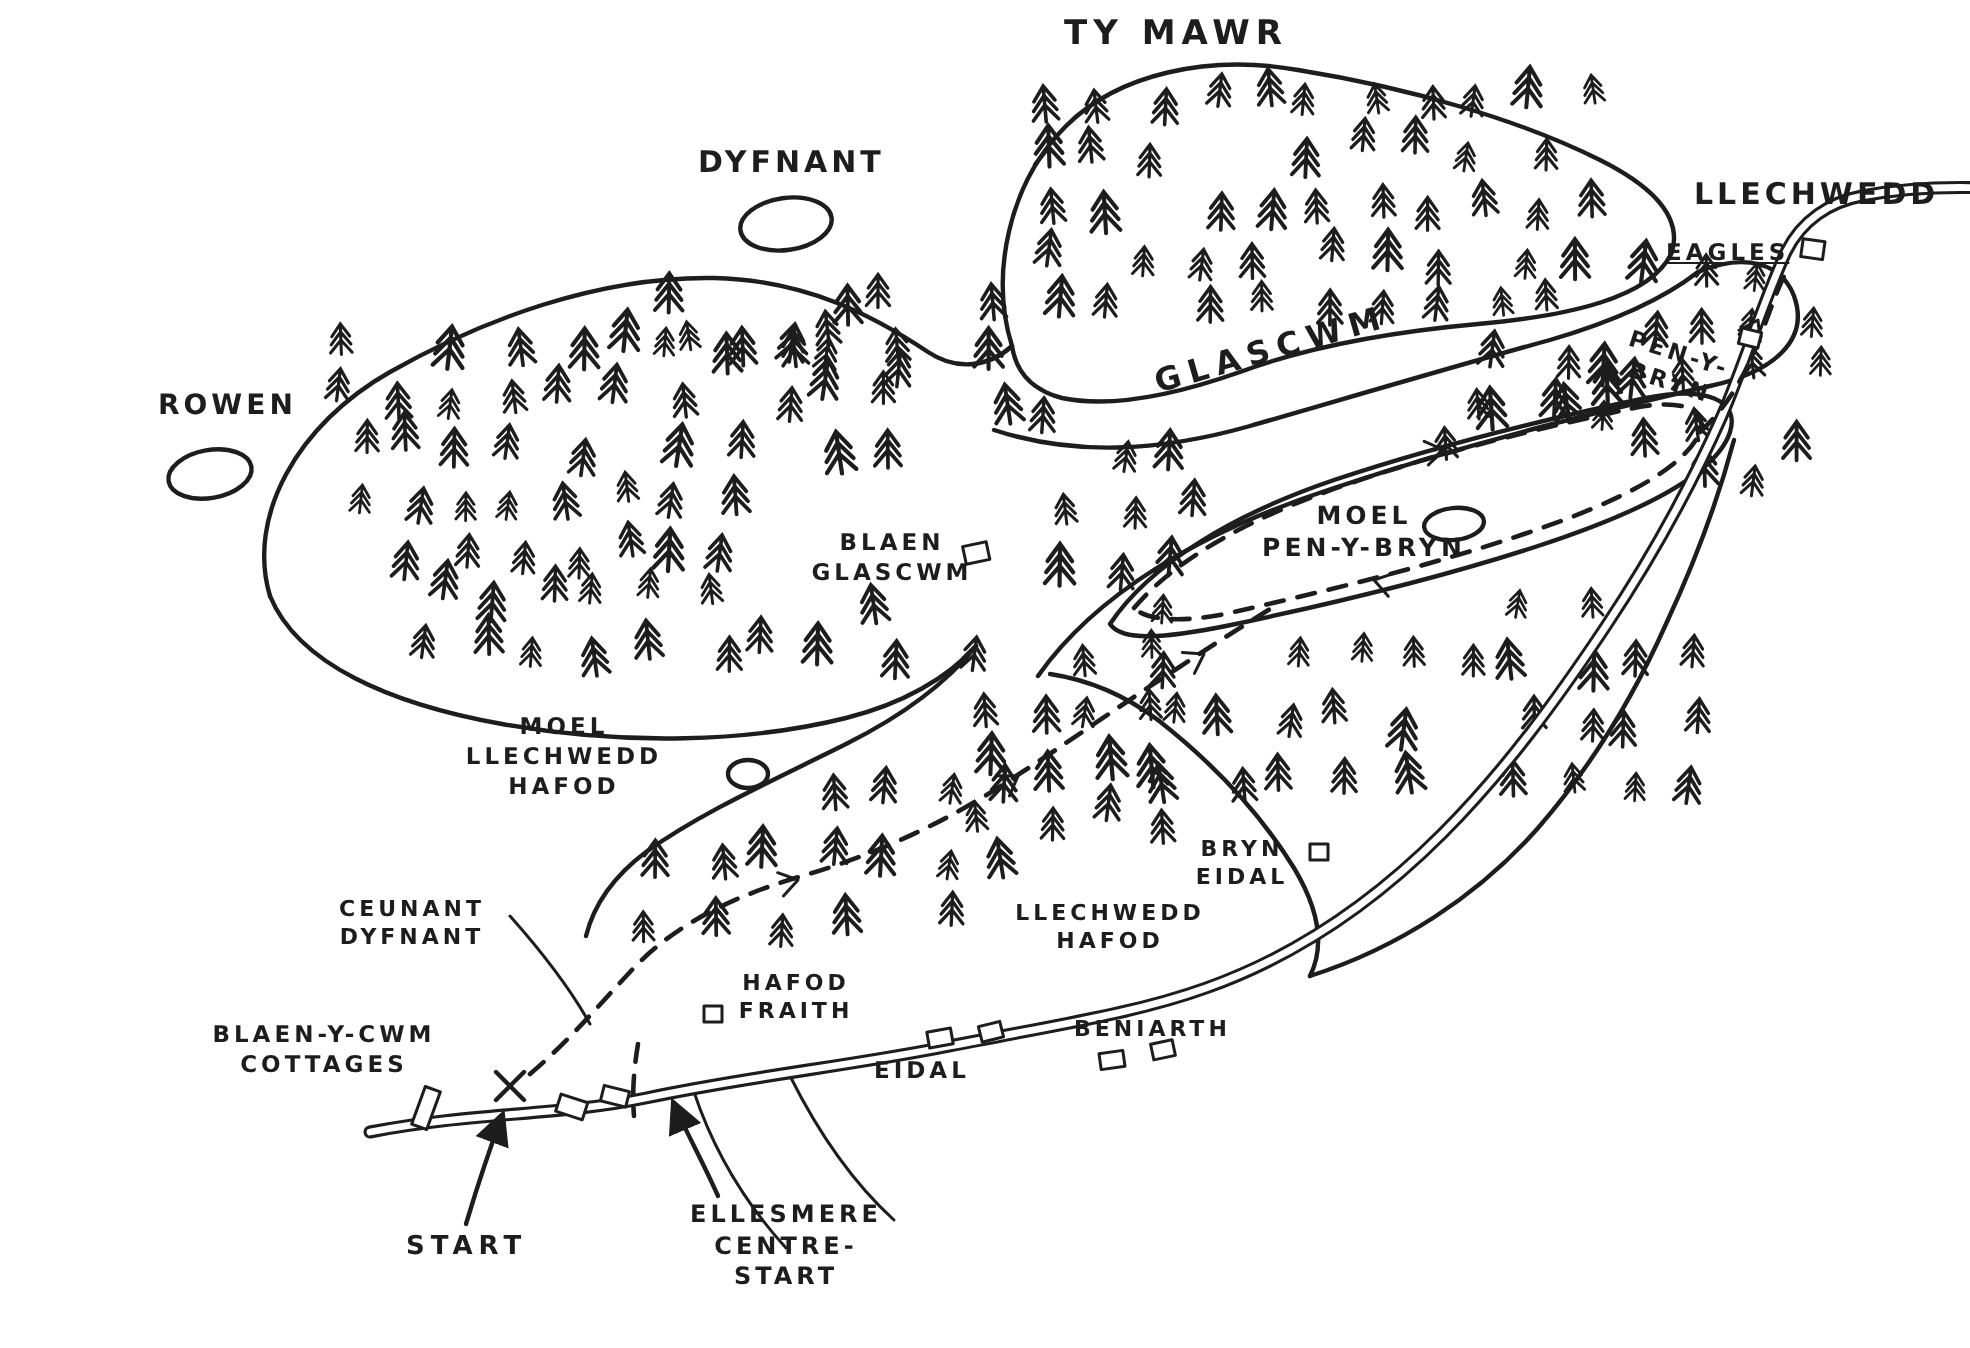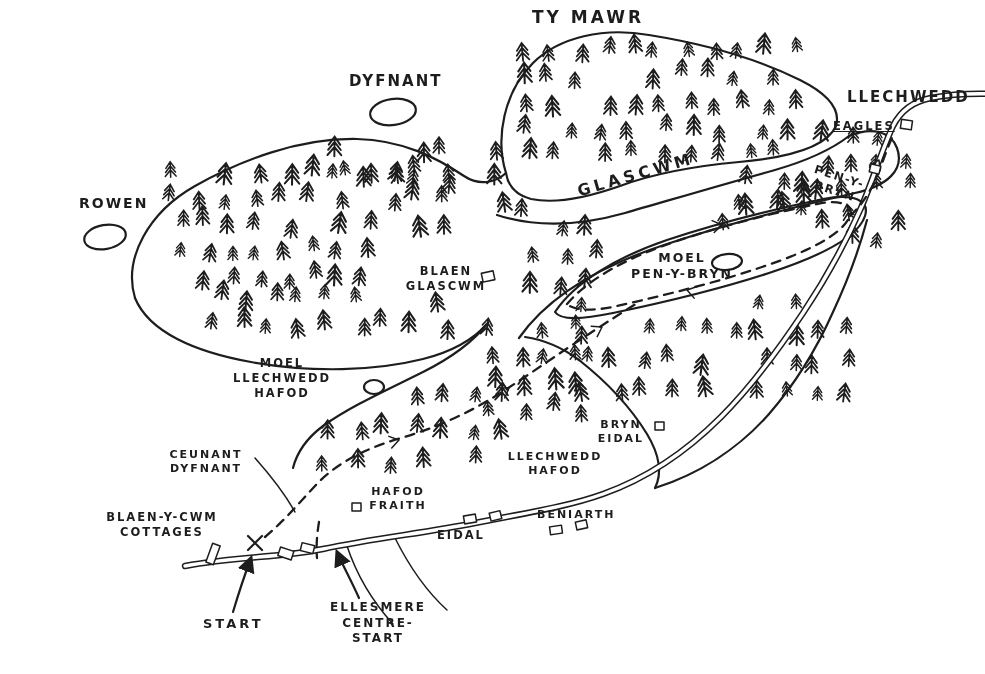--- a/index.html
+++ b/index.html
@@ -352,17 +352,17 @@
 DYFNANT</div>
   <div class="lbl" style="left:476px;top:450px;width:104px;font-size:11px;">LLECHWEDD
 HAFOD</div>
   <div class="lbl" style="left:332px;top:485px;width:78px;font-size:11px;">HAFOD
 FRAITH</div>
   <div class="lbl" style="left:72px;top:510px;width:126px;font-size:11.5px;">BLAEN-Y-CWM
 COTTAGES</div>
   <div class="lbl" style="left:410px;top:528px;font-size:11.5px;">EIDAL</div>
   <div class="lbl" style="left:510px;top:508px;font-size:11px;">BENIARTH</div>
   <div class="lbl" style="left:176px;top:616px;font-size:13px;letter-spacing:3px;">START</div>
-  <div class="lbl" style="left:295px;top:600px;width:112px;font-size:12px;">ELLESMERE
+  <div class="lbl" style="left:310px;top:600px;width:112px;font-size:12px;">ELLESMERE
 CENTRE-
 START</div>
 
 </div>
 
 </body></html>

